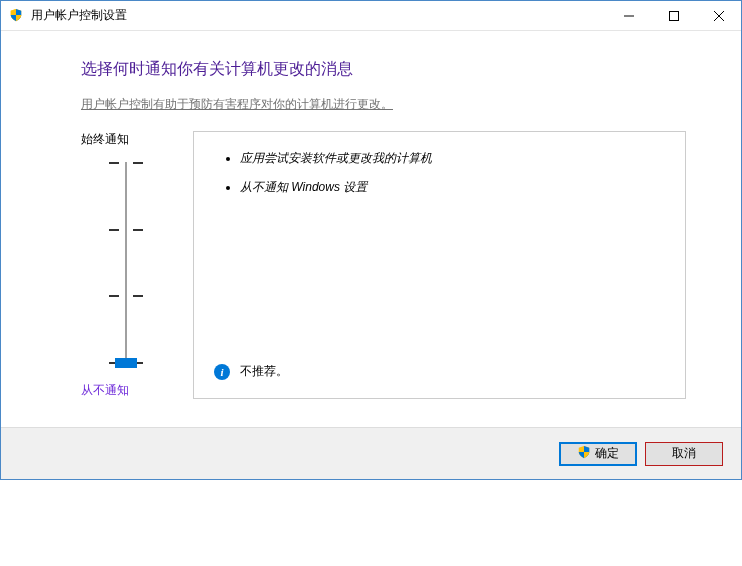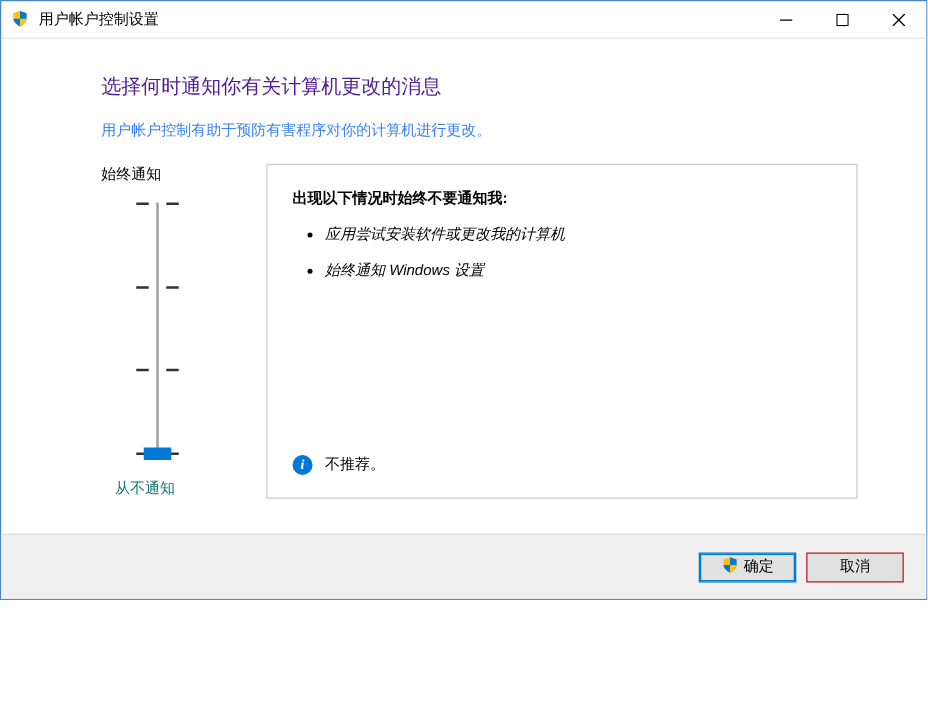--- a/index.html
+++ b/index.html
@@ -43,53 +43,53 @@
       position: relative;
     }
     .page-title {
       color: #4c1d95;
       font-size: 16px;
       font-weight: normal;
       margin-bottom: 16px;
     }
     .desc {
       font-size: 12px;
-      color: #3b82f6;
+      color: #737373;
       margin-bottom: 2px;
+      text-decoration: underline;
     }
     .link {
       color: #0066cc;
       border-bottom: 1px dotted #0066cc;
       cursor: pointer;
       display: inline-block;
       font-size: 12px;
     }
     .main-area {
       margin-top: 18px;
       display: flex;
-      gap: 42px;
+      gap: 22px;
     }
     .slider-col {
       width: 90px;
       display: flex;
       flex-direction: column;
       align-items: center;
     }
     .slider-label {
       font-size: 12px;
       color: #000;
       margin-bottom: 6px;
       align-self: flex-start;
     }
     .slider-label-bottom {
       font-size: 12px;
-      color: #0f766e;
+      color: #6d28d9;
       margin-top: 10px;
       align-self: flex-start;
-      margin-left: 11px;
     }
     .slider-track {
       height: 218px;
       width: 60px;
       position: relative;
       display: flex;
       flex-direction: column;
       justify-content: space-between;
       align-items: center;
       padding: 8px 0;
@@ -240,24 +240,23 @@
           <div class="tick"></div>
           <div class="tick"></div>
           <div class="tick"></div>
           <div class="tick"></div>
           <div class="thumb"></div>
         </div>
         <div class="slider-label-bottom">从不通知</div>
       </div>
 
       <div class="info-box">
-        <div class="info-heading">出现以下情况时始终不要通知我:</div>
         <ul class="info-list">
           <li>应用尝试安装软件或更改我的计算机</li>
-          <li>始终通知 Windows 设置</li>
+          <li>从不通知 Windows 设置</li>
         </ul>
         <div class="info-footer">
           <span class="info-icon">i</span>
           <span>不推荐。</span>
         </div>
       </div>
     </div>
   </div>
 
   <div class="footer">

